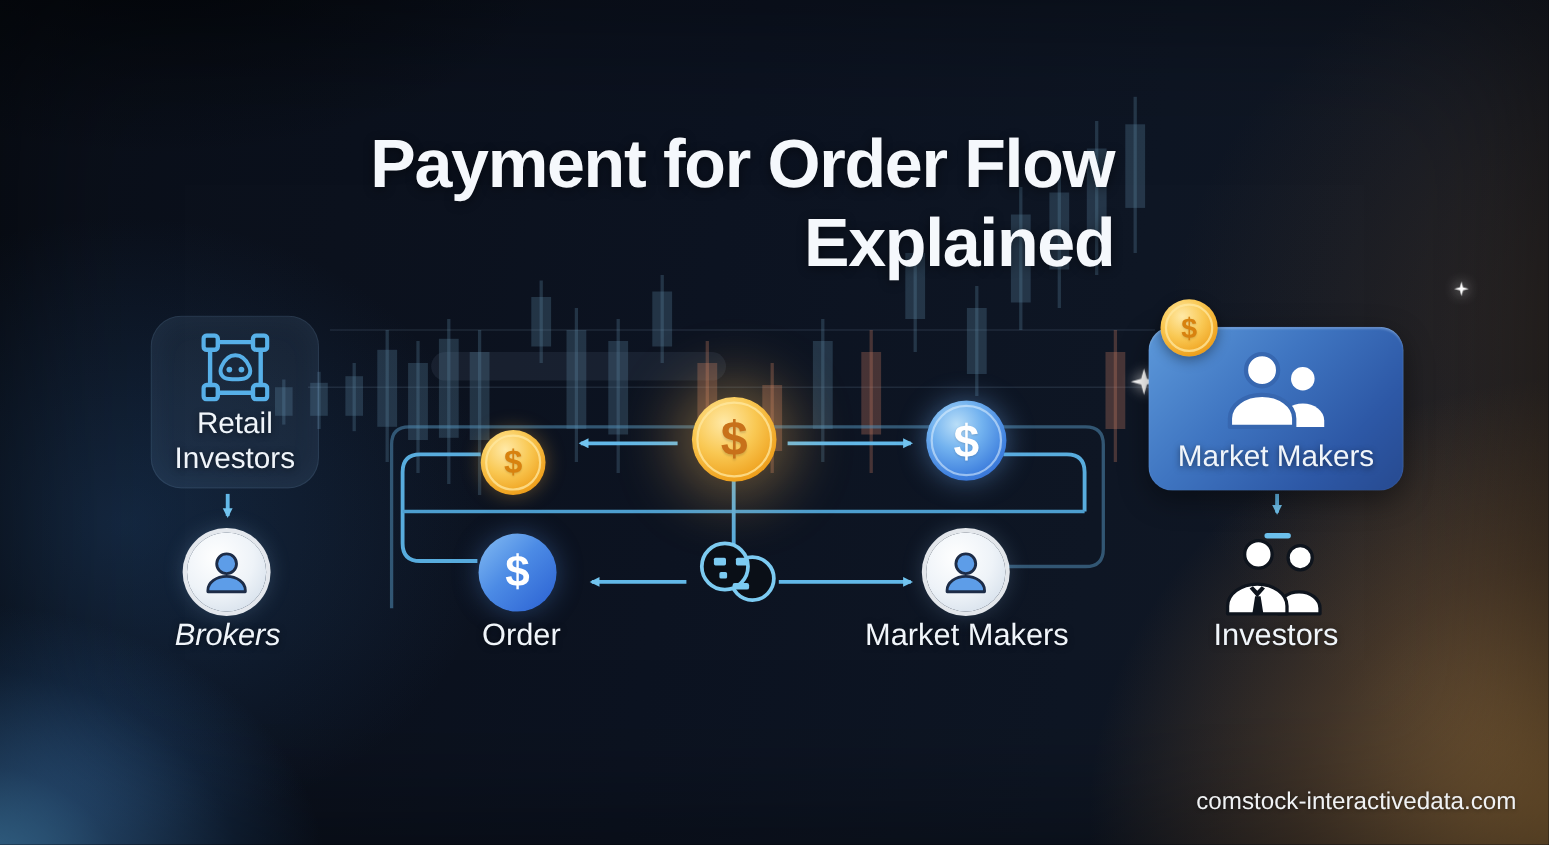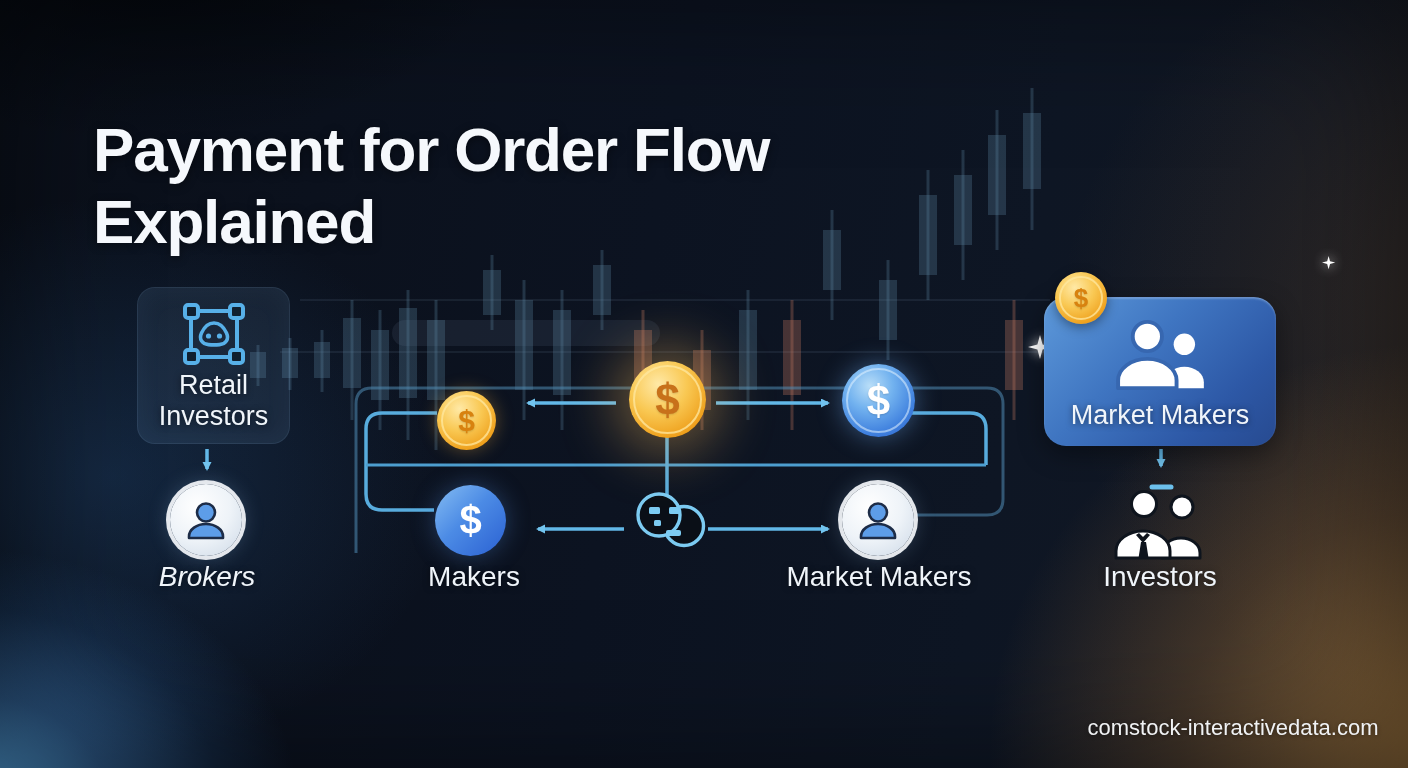--- a/index.html
+++ b/index.html
@@ -14,26 +14,26 @@
       radial-gradient(ellipse 600px 300px at 10% -5%, rgba(3,6,10,.85), transparent 60%),
       linear-gradient(100deg,#0a0f19 0%,#0c1321 45%,#0e1624 70%,#131823 100%);
     box-shadow:inset 0 0 140px rgba(0,0,0,.5);
   }
   #stage > *{position:absolute;}
   svg{display:block;}
 
   .title{
     left:93px;top:72px;width:920px;
     font-size:62px;font-weight:700;line-height:1.17;letter-spacing:-1.2px;
-    color:#f5f8fc;text-shadow:0 2px 10px rgba(0,0,0,.45);
+    color:#f5f8fc;text-shadow:0 2px 10px rgba(0,0,0,.45);text-align:right;
   }
 
   
   .retail-box{
-    left:137px;top:287px;width:153px;height:157px;border-radius:18px;
+    left:137px;top:287px;width:153px;height:157px;border-radius:28px;
     background:rgba(128,168,208,.10);
     border:1px solid rgba(150,195,235,.13);
     box-shadow:inset 0 0 28px rgba(130,185,235,.06);
     display:flex;flex-direction:column;align-items:center;padding-top:15px;box-sizing:border-box;
   }
   .node-label{
     font-size:28px;font-weight:400;color:#f0f5fa;text-align:center;line-height:1.16;
     text-shadow:0 1px 6px rgba(0,0,0,.5);
   }
   .retail-box .node-label{width:118px;margin-top:5px;font-size:27px;}
@@ -277,21 +277,21 @@
     <span class="sym">$</span>
   </div>
   <div class="coin coin-blue">
     <span class="ring"></span>
     <span class="sym">$</span>
   </div>
 
   <div class="orders-circle">
     <span class="sym">$</span>
   </div>
-  <div class="node-label lbl-orders">Makers</div>
+  <div class="node-label lbl-orders">Order</div>
 
   <div class="avatar-circle mm-circle">
     <svg width="44" height="44" viewBox="0 0 44 44" style="position:static;">
       <circle cx="22" cy="14.5" r="9" fill="#5d9de8" stroke="#1d2c47" stroke-width="2.6"></circle>
       <path d="M5 40 v-1.5 a17 12.5 0 0 1 34 0 V40 Z" fill="#5d9de8" stroke="#1d2c47" stroke-width="2.6" stroke-linejoin="round"></path>
     </svg>
   </div>
   <div class="node-label lbl-mm-bottom">Market Makers</div>
 
   <div class="mm-box">

